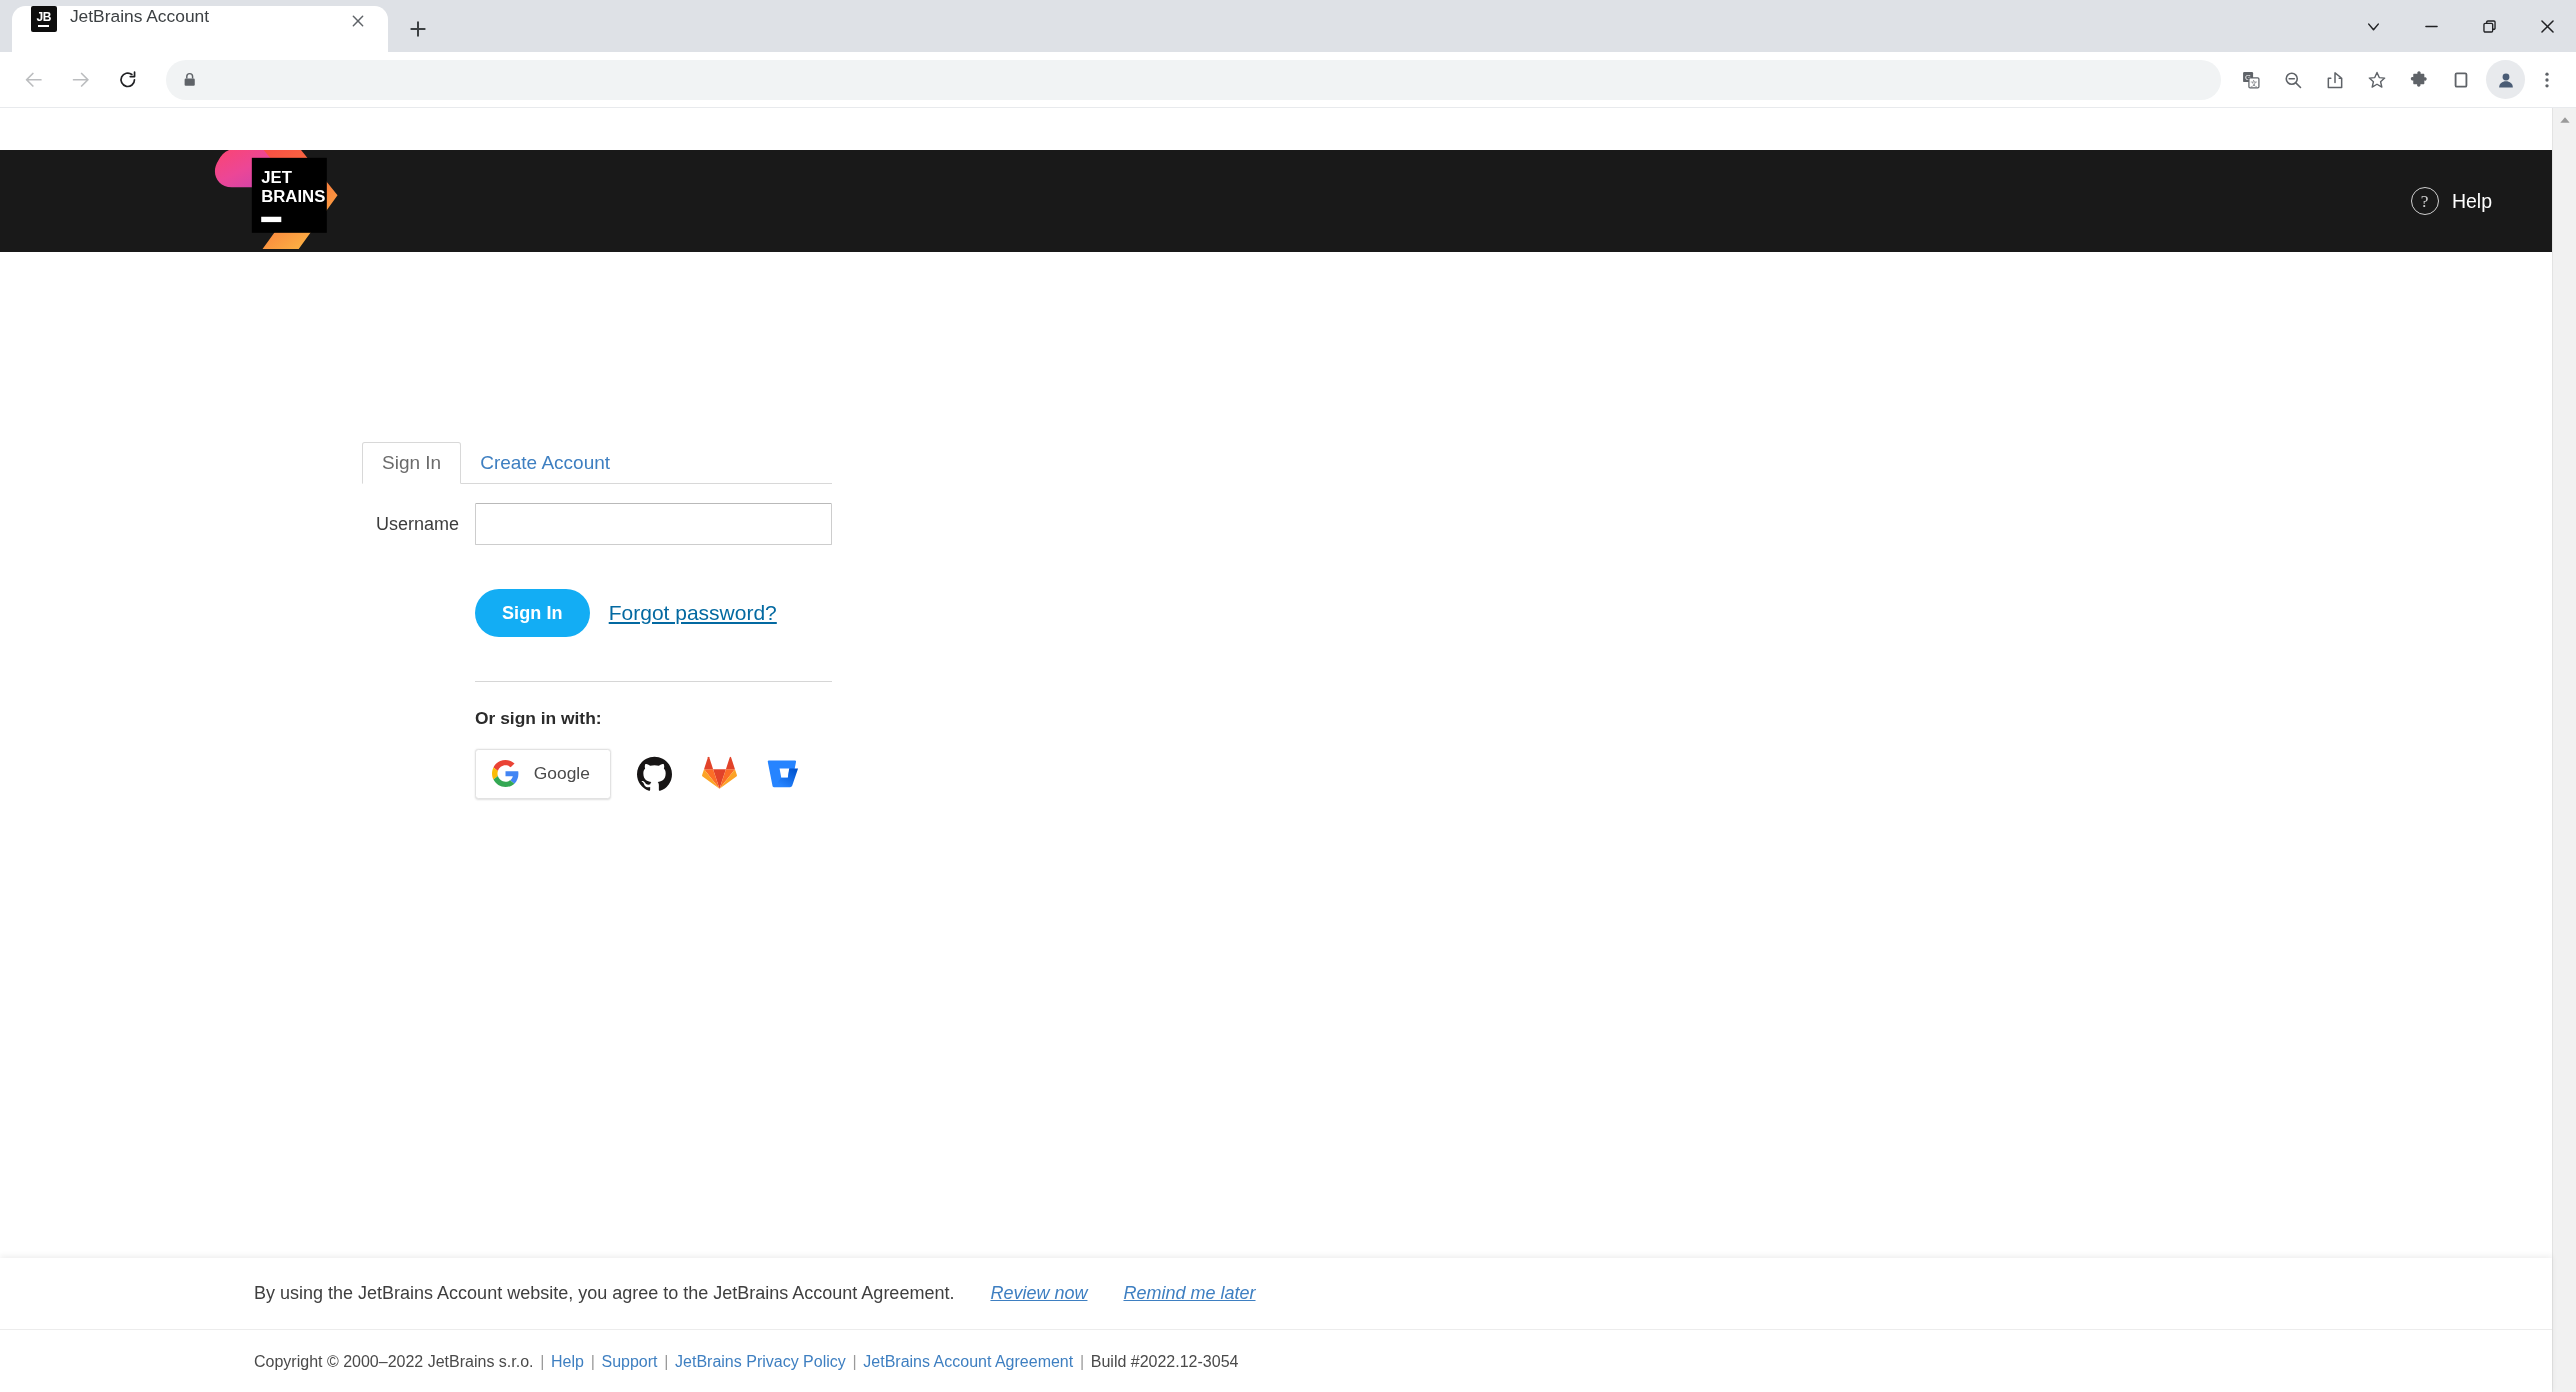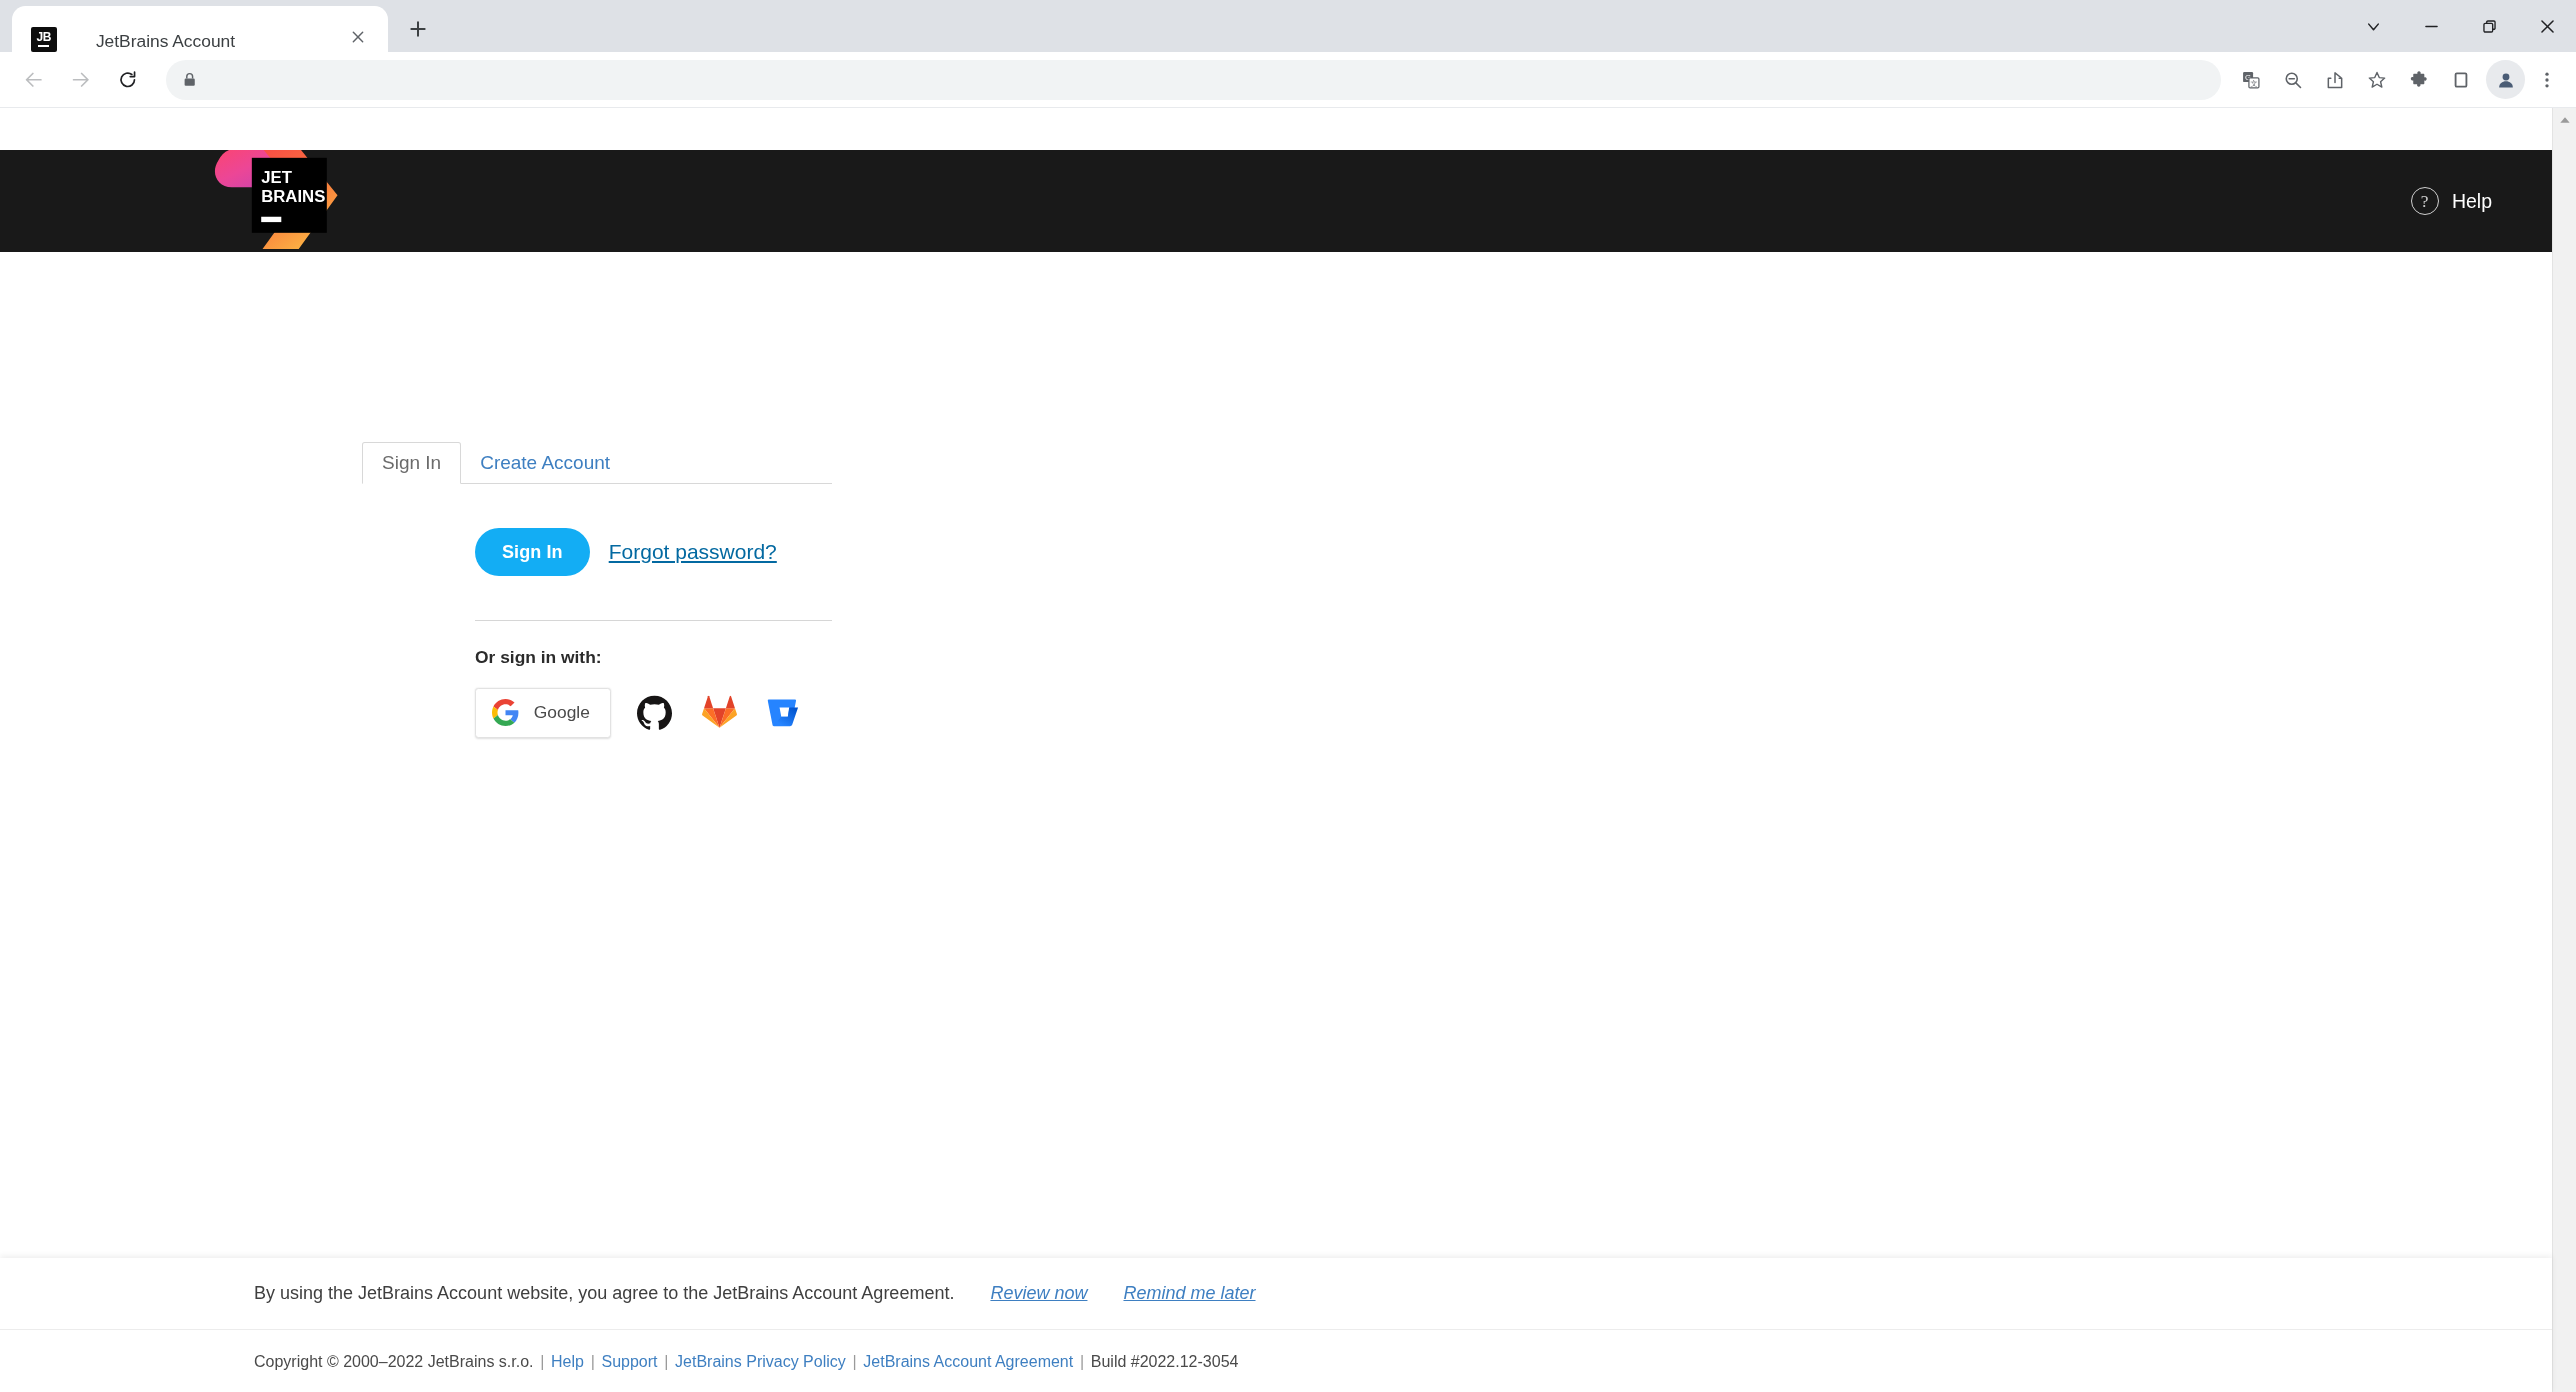--- a/index.html
+++ b/index.html
@@ -21,24 +21,23 @@
     position: relative;
     flex: none;
   }
   .tab {
     margin-left: 12px;
     width: 376px;
     height: 46px;
     background: #ffffff;
     border-radius: 13.4px 13.4px 0 0;
     display: flex;
-    align-items: flex-end;
+    align-items: flex-start;
     padding: 0 14.8px 0 19px;
     position: relative;
-    gap: 26px;
   }
   .tab-favicon {
     width: 25.5px; height: 25.5px;
     background: #0d0d0d;
     border-radius: 2px;
     display: flex; flex-direction: column;
     align-items: center; justify-content: center;
     flex: none;
   }
   .tab-favicon .jb {
@@ -521,20 +520,24 @@
       </div>
 
       <div class="main">
         <div class="form-wrap">
 
           <div class="tabs-row">
             <div class="form-tab active">Sign In</div>
             <div class="form-tab link">Create Account</div>
           </div>
 
+          <div class="field-row">
+            <div class="field-label">Username</div>
+            <input class="field-input" type="text" value="" placeholder="" style="">
+          </div>
 
 
           <div class="action-row">
             <button class="signin-btn">Sign In</button>
             <a class="forgot-link" href="#">Forgot password?</a>
           </div>
 
           <div class="hr"></div>
 
           <div class="orsign">Or sign in with:</div>

